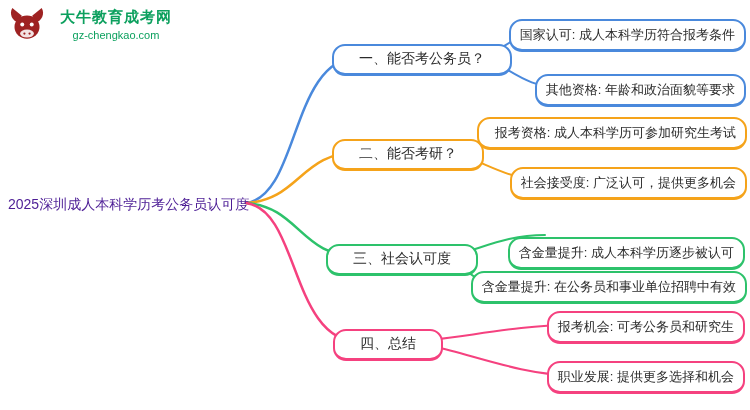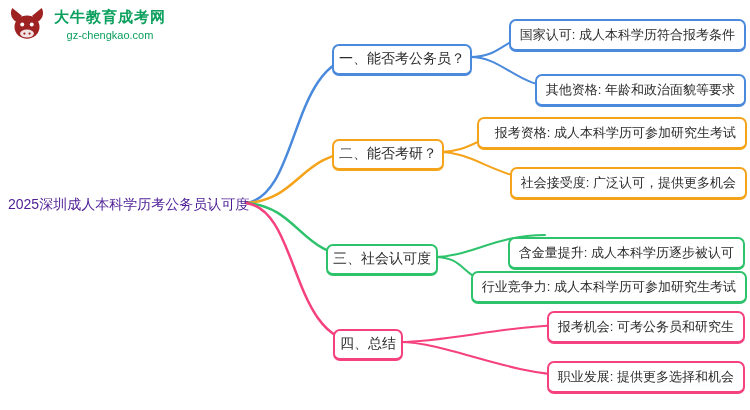--- a/index.html
+++ b/index.html
@@ -8,39 +8,39 @@
     position: relative;
     background: #ffffff;
     font-family: "Liberation Sans", "DejaVu Sans", sans-serif;
     overflow: hidden;
   }
   .connectors { position: absolute; left: 0; top: 0; width: 750px; height: 410px; }
   .connectors path { fill: none; stroke-linecap: round; }
   .trunk { stroke-width: 2.5; }
   .twig  { stroke-width: 2; }
 
-  .logo { position: absolute; left: 8px; top: 7px; display: flex; align-items: center; gap: 8px; }
+  .logo { position: absolute; left: 8px; top: 7px; display: flex; align-items: center; gap: 14px; }
   .logo-title { font-size: 15px; font-weight: 700; color: #0ca05e; letter-spacing: 1px; }
   .logo-url   { font-size: 11px; color: #0ca05e; margin-top: 2px; text-align: center; }
 
   .root {
     position: absolute; left: 8px; top: 196px;
     font-size: 14px; color: #4c1d95; white-space: nowrap;
   }
 
   .node {
     position: absolute;
     background: #ffffff;
     border: 2px solid #999;
     border-bottom-width: 3px;
-    border-radius: 7px;
+    border-radius: 13px;
     white-space: nowrap;
     color: #2b2b2b;
   }
-  .branch { font-size: 14px; padding: 4px 5px 5px; }
+  .branch { font-size: 14px; padding: 4px 25px 5px; }
   .leaf   { font-size: 13px; padding: 5px 9px; }
 
   
   .n-b1 { left: 332px; top: 44px; }
   .n-b2 { left: 332px; top: 139px; }
   .n-b3 { left: 326px; top: 244px; }
   .n-b4 { left: 333px; top: 329px; }
 
   
   .n-1a { right: 4px;  top: 19px; }
@@ -94,15 +94,15 @@
 <div class="node branch n-b1" style="border-color: rgb(74, 137, 220);">一、能否考公务员？</div>
 <div class="node branch n-b2" style="border-color: rgb(245, 163, 26);">二、能否考研？</div>
 <div class="node branch n-b3" style="border-color: rgb(45, 194, 107);">三、社会认可度</div>
 <div class="node branch n-b4" style="border-color: rgb(245, 65, 127);">四、总结</div>
 
 <div class="node leaf n-1a" style="border-color: rgb(74, 137, 220);">国家认可: 成人本科学历符合报考条件</div>
 <div class="node leaf n-1b" style="border-color: rgb(74, 137, 220);">其他资格: 年龄和政治面貌等要求</div>
 <div class="node leaf n-2a" style="border-color: rgb(245, 163, 26);">报考资格: 成人本科学历可参加研究生考试</div>
 <div class="node leaf n-2b" style="border-color: rgb(245, 163, 26);">社会接受度: 广泛认可，提供更多机会</div>
 <div class="node leaf n-3a" style="border-color: rgb(45, 194, 107); margin-top: 16px;">含金量提升: 成人本科学历逐步被认可</div>
-<div class="node leaf n-3b" style="border-color: rgb(45, 194, 107);">行业竞争力: 成人本科学历可参加研究生考试</div>
+<div class="node leaf n-3b" style="border-color: rgb(45, 194, 107);">含金量提升: 在公务员和事业单位招聘中有效</div>
 <div class="node leaf n-4a" style="border-color: rgb(245, 65, 127);">报考机会: 可考公务员和研究生</div>
 <div class="node leaf n-4b" style="border-color: rgb(245, 65, 127);">职业发展: 提供更多选择和机会</div>
 
 </body></html>

